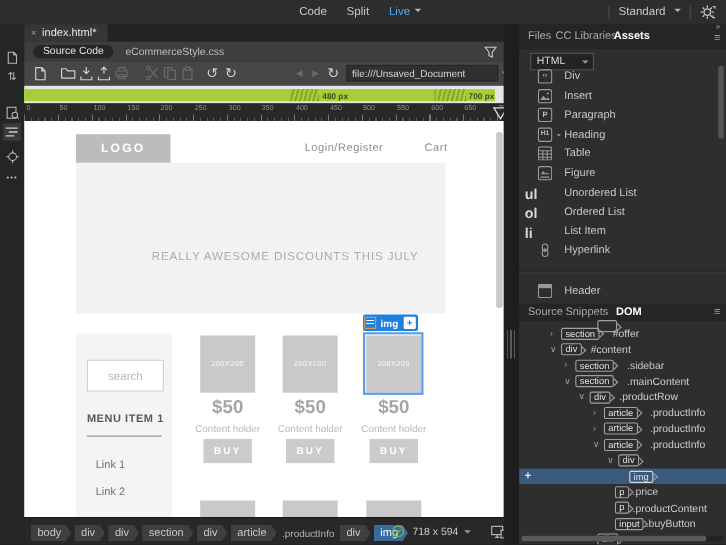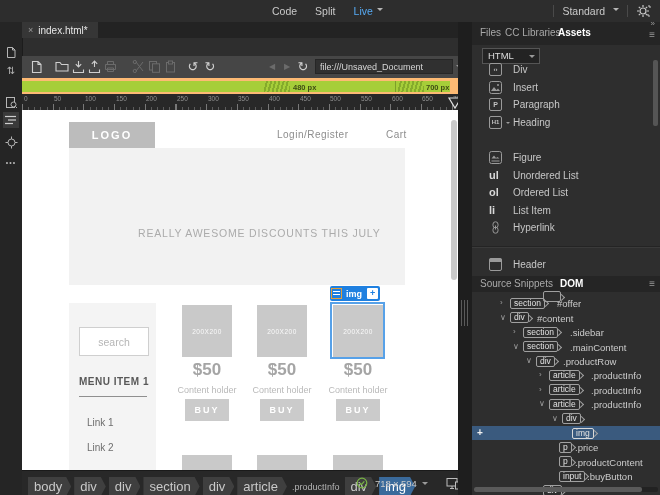--- a/index.html
+++ b/index.html
@@ -38,21 +38,21 @@
 
   
   #dtoolbar{left:22px;top:56px;width:436px;height:22px;background:#464646;border-bottom:1px solid #303030;}
   .tb-ic{position:absolute;top:4px;width:14px;height:14px;color:#cfcfcf;font-size:12px;line-height:14px;text-align:center;}
   .tb-ic.dim{color:#757575;opacity:.8;}
   #urlbox{position:absolute;left:293px;top:3px;width:138px;height:15px;background:#303030;border:1px solid #262626;
           color:#d6d6d6;font-size:9px;padding:0 4px;box-sizing:border-box;font-family:"Liberation Sans",sans-serif;}
   #urlcaret{position:absolute;left:434px;top:9px;}
 
   
-  #mediarow{left:22px;top:78px;width:436px;height:16px;background:#fdba74;}
+  #mediarow{left:22px;top:78px;width:436px;height:16px;background:#e5e5e5;}
   #greenbar{position:absolute;left:0;top:3px;width:428px;height:11px;background:#a6ce39;}
   .mq-chev{position:absolute;top:0;height:11px;width:26px;
            background:repeating-linear-gradient(105deg,rgba(0,0,0,0) 0 2px,#85ab2b 2px 4px);}
   .mq-lbl{position:absolute;top:1.5px;font-size:7.5px;font-weight:bold;color:#3f4d15;}
   #mqdiv{position:absolute;left:373px;top:0;width:1px;height:11px;background:#7d9f29;}
 
   
   #ruler{left:22px;top:94px;width:436px;height:16px;background:#282828;border-bottom:1px solid #141414;}
   #ruler .num{position:absolute;top:1px;font-size:6.5px;color:#8f8f8f;}
   #tickminor{position:absolute;bottom:0;left:0;width:436px;height:3px;
@@ -89,21 +89,21 @@
   #eldisp .ham{width:11px;height:11px;margin:0 1px 0 1px;border:1px solid #e09f3c;box-sizing:border-box;
         background-image:repeating-linear-gradient(to bottom,transparent 0 2px,#fff 2px 3px);background-clip:content-box;padding:1px;}
   #eldisp .tag{color:#fff;font-size:9px;font-weight:bold;padding:0 5px 0 3px;}
   #eldisp .plus{width:11px;height:11px;background:#fff;border-radius:1px;color:#1f80e0;font-size:9px;font-weight:bold;
         line-height:11px;text-align:center;margin-right:2px;}
   #cscroll{position:absolute;right:1px;top:10px;width:6px;height:160px;background:#c9c9c9;border-radius:3px;}
 
   
   #statusbar{left:22px;top:470px;width:436px;height:25px;background:#282828;border-top:1px solid #1a1a1a;}
   #tagpath{position:absolute;left:6px;top:6px;display:flex;gap:3px;align-items:center;}
-  .tagchip{background:#3f3f3f;color:#c9c9c9;font-size:13px;padding:2px 9px 2px 6px;
+  .tagchip{background:#3f3f3f;color:#c9c9c9;font-size:10px;padding:2px 9px 2px 6px;
            clip-path:polygon(0 0,calc(100% - 5px) 0,100% 50%,calc(100% - 5px) 100%,0 100%);}
   .tagchip.active{background:#3a6a9b;color:#fff;}
   .tagplain{color:#b5b5b5;font-size:9px;padding:2px 2px;}
   #winsize{position:absolute;left:353px;top:7px;color:#c9c9c9;font-size:9.5px;}
 
   
   #gutter{left:458px;top:22px;width:14px;height:473px;background:#1e1e1e;}
   #ghandle{position:absolute;left:3px;top:278px;width:8px;height:26px;
            background:repeating-linear-gradient(to right,#5a5a5a 0 1px,transparent 1px 3px);}
 
@@ -114,21 +114,21 @@
   .ptab.active{color:#fff;font-weight:bold;}
   .pmenu{position:absolute;right:5px;color:#9a9a9a;font-size:10px;}
   #htmlsel{position:absolute;left:10px;top:26px;width:58px;height:16px;background:#232323;border:1px solid #555;
            color:#ddd;font-size:9.5px;line-height:14px;padding:0 5px;box-sizing:border-box;}
   #htmlsel .caret{position:absolute;right:4px;top:6px;border-top-color:#999;}
   .ins-row{position:absolute;left:0;width:186px;height:17px;}
   .ins-ic{position:absolute;left:17px;top:1px;width:14px;height:14px;color:#c2c2c2;}
   .ic-box{position:absolute;left:0;top:0;width:13px;height:13px;border:1px solid #9a9a9a;border-radius:2px;
           box-sizing:border-box;font-size:6px;font-weight:bold;color:#c2c2c2;text-align:center;line-height:11px;}
   .ins-lb{position:absolute;left:41px;top:2px;font-size:10px;color:#c7c7c7;}
-  .txtic{position:absolute;left:17px;top:1px;font-size:11px;font-weight:bold;color:#d8d8d8;}
+  .txtic{position:absolute;left:5px;top:1px;font-size:13px;font-weight:bold;color:#d8d8d8;}
   #ins-sep{position:absolute;left:0;top:224px;width:188px;height:1px;background:#242424;border-bottom:1px solid #3a3a3a;}
   #ins-scroll{position:absolute;right:2px;top:38px;width:5px;height:66px;background:#555;border-radius:2px;}
 
   
   .dom-row{position:absolute;left:0;width:188px;height:14.4px;}
   .dom-row.sel{background:#3a5a7e;}
   .exp{position:absolute;top:2px;font-size:8px;color:#9f9f9f;}
   .chip{position:absolute;top:1.5px;border:1px solid #a0a0a0;border-radius:2px;min-width:8px;height:11px;
         box-sizing:border-box;font-size:8.5px;color:#e0e0e0;line-height:9px;padding:0 3px;}
   .chip:after{content:"";position:absolute;right:-4px;top:2.5px;width:4px;height:4px;
@@ -211,20 +211,29 @@
     <span class="lb-ic" style="top:132px;font-size:7px;letter-spacing:1px;">•••</span>
   </div>
 
   <div class="abs" id="tabrow">
     <div id="doctab">
       <span class="x">×</span>
       <span class="t">index.html*</span>
     </div>
   </div>
 
+  <div class="abs" id="relbar">
+    <span id="srcpill">Source Code</span>
+    <span id="cssfile">eCommerceStyle.css</span>
+    <span class="abs" style="right:6px;top:3px;">
+      <svg width="12" height="12" viewBox="0 0 12 12">
+          <path d="M1 2h10L7.5 6.5V11l-3-1.5V6.5z" fill="none" stroke="#c9c9c9" stroke-width="1"></path>
+        </svg>
+    </span>
+  </div>
 
   <div class="abs" id="dtoolbar">
     <span class="tb-ic" style="left:8px">
       <svg width="13" height="14" viewBox="0 0 13 14">
           <path d="M2.5 1.5h5.5l3 3v8h-8.5z M8 1.5v3h3" fill="none" stroke="#cfcfcf" stroke-width="1.1"></path>
         </svg>
     </span>
     <span class="tb-ic" style="left:33px">
       <svg width="14" height="12" viewBox="0 0 14 12">
           <path d="M1 2.5h4l1.5 2H13v6.5H1z" fill="none" stroke="#cfcfcf" stroke-width="1.1"></path>
@@ -428,20 +437,29 @@
         </span>
       <span class="ins-lb">Paragraph</span>
     </div>
     <div class="ins-row" style="top:93px">
       <span class="ins-ic">
           <span class="ic-box">H1</span>
         </span>
       <span class="caret" style="position:absolute;left:34px;top:7px;border-top-color:#9a9a9a;border-width:2.5px;"></span>
       <span class="ins-lb">Heading</span>
     </div>
+    <div class="ins-row" style="top:110px">
+      <span class="ins-ic">
+        <svg width="13" height="13" viewBox="0 0 13 13">
+            <rect x="0.5" y="0.5" width="12" height="12" rx="1.5" fill="none" stroke="#9a9a9a"></rect>
+            <path d="M0.5 4h12 M0.5 7h12 M0.5 10h12 M4.5 4v8.5 M8.5 4v8.5" stroke="#9a9a9a" fill="none"></path>
+          </svg>
+      </span>
+      <span class="ins-lb">Table</span>
+    </div>
     <div class="ins-row" style="top:128px">
       <span class="ins-ic">
         <svg width="13" height="13" viewBox="0 0 13 13">
             <rect x="0.5" y="0.5" width="12" height="12" rx="2" fill="none" stroke="#9a9a9a"></rect>
             <path d="M2.5 7.5l2.5-3 2 2.5 1.5-1 2 1.5z" fill="#9a9a9a"></path>
             <line x1="2.5" y1="10" x2="10.5" y2="10" stroke="#9a9a9a"></line>
           </svg>
       </span>
       <span class="ins-lb">Figure</span>
     </div>

